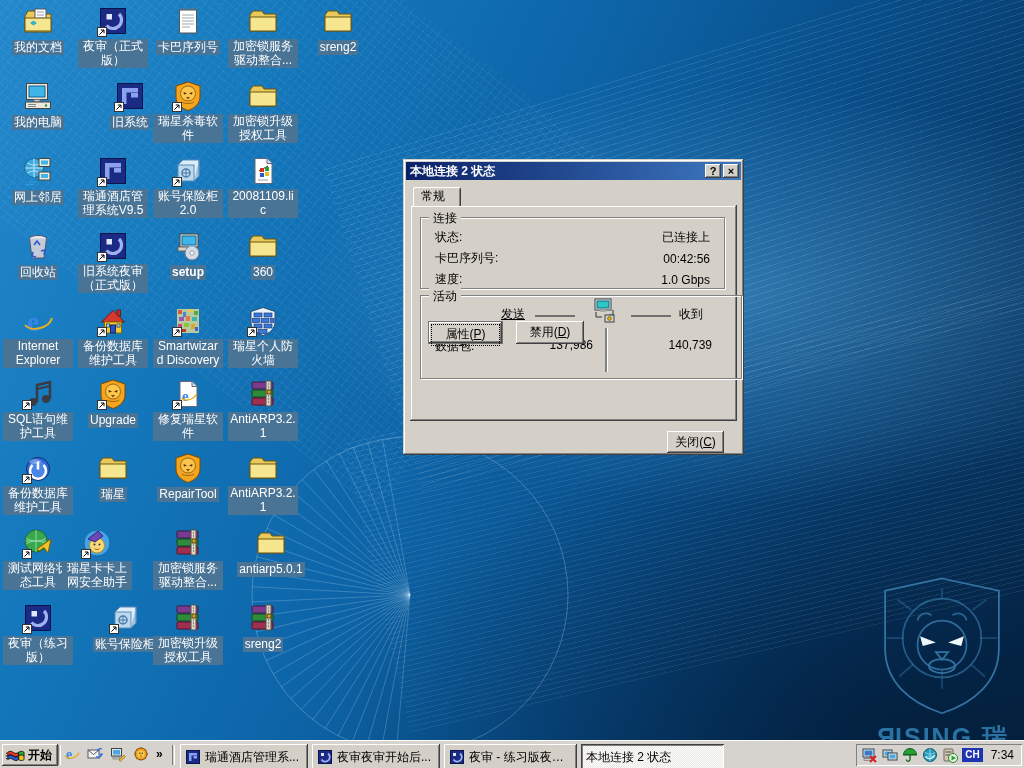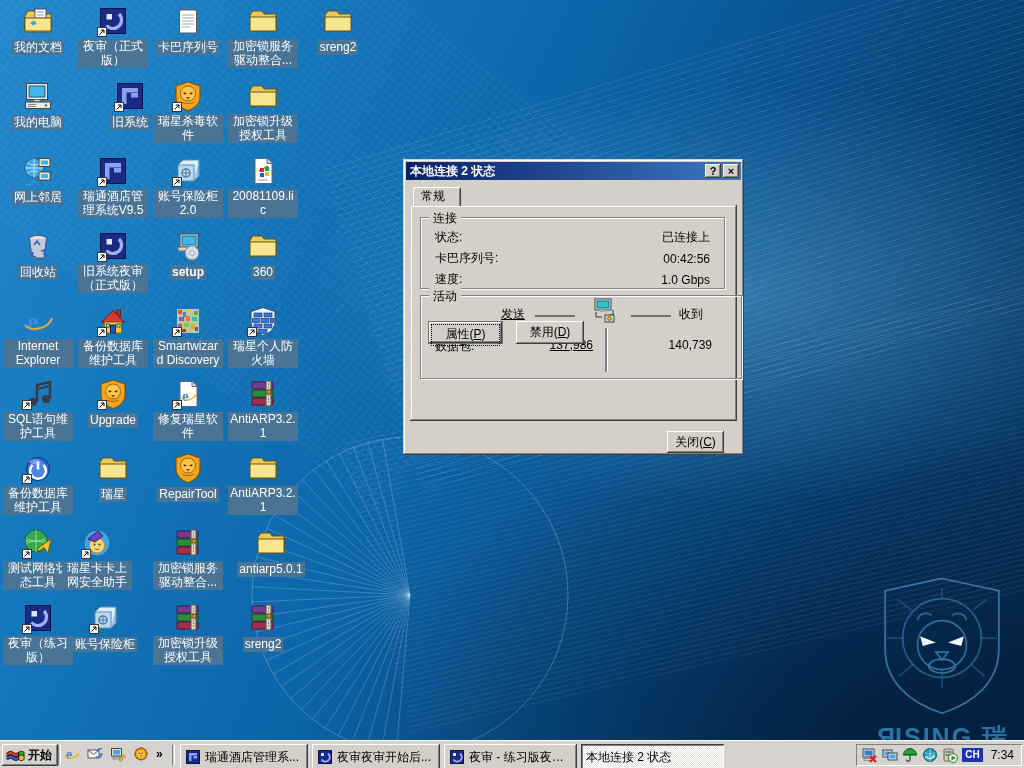--- a/index.html
+++ b/index.html
@@ -60,21 +60,21 @@
   .g1 .row{display:flex;height:21px;align-items:center;padding:0 14px;justify-content:flex-end;}
   .g1 .lbl{flex:1;}
   .g2{left:10px;top:90px;width:322px;height:84px;}
   .sent-lbl{position:absolute;left:80px;top:10px;text-decoration:underline;}
   .recv-lbl{position:absolute;left:258px;top:10px;}
   .hline{position:absolute;height:2px;background:#707070;top:19px;}
   .hl1{left:114px;width:40px;}
   .hl2{left:210px;width:40px;}
   .act-icon{position:absolute;left:164px;top:2px;}
   .pk-lbl{position:absolute;left:14px;top:42px;}
-  .pk-sent{position:absolute;left:96px;top:42px;width:76px;text-align:right;text-decoration:underline;}
+  .pk-sent{position:absolute;left:96px;top:42px;width:76px;text-align:right;}
   .pk-recv{position:absolute;left:213px;top:42px;width:78px;text-align:right;}
   .vdiv{position:absolute;left:184px;top:32px;width:2px;height:44px;
     background:#808080;box-shadow:1px 0 0 #fff;}
   .b-props{position:absolute;left:18px;top:116px;width:75px;height:23px;border:1px solid #737373;}
   .focusrect{display:block;margin:3px;padding:1px 0 2px 0;outline:1px dotted #000;}
   .b-disable{position:absolute;left:106px;top:116px;width:68px;height:23px;}
   .b-close{position:absolute;left:264px;top:272px;width:57px;height:22px;}
 
   
   .taskbar{position:absolute;left:0;top:740px;width:1024px;height:28px;
@@ -408,21 +408,21 @@
             <path d="M3 12 h26 v14 H3z" fill="#f6e690" stroke="#6b5510"></path>
           </svg></div><div class="icon-label">antiarp5.0.1</div></div>
       <div class="icon-cell" style="left: 1px; top: 602px;"><div class="icon-art"><svg width="32" height="32" viewBox="0 0 32 32">
             <rect x="3.5" y="3.5" width="25" height="25" fill="#1b2a85" stroke="#0a1448"></rect>
             <rect x="9.5" y="9" width="5.5" height="5.5" fill="#dfe6fb"></rect>
             <path d="M22 9 a8.5 8.5 0 1 1 -12.5 11.5" fill="none" stroke="#9fb2f4" stroke-width="3.2"></path>
           </svg><svg class="sc" width="10" height="10" viewBox="0 0 10 10">
             <rect x="0.5" y="0.5" width="9" height="9" fill="#fff" stroke="#333"></rect>
             <path d="M2.5 7.5 L7 3 M7 3 h-3.2 M7 3 v3.2" stroke="#000" fill="none"></path>
           </svg></div><div class="icon-label">夜审（练习版）</div></div>
-      <div class="icon-cell" style="left: 68px; top: 602px;"><div class="icon-art"><svg width="32" height="32" viewBox="0 0 32 32">
+      <div class="icon-cell" style="left: 88px; top: 602px;"><div class="icon-art"><svg width="32" height="32" viewBox="0 0 32 32">
             <path d="M6 10 l5-5 h16 v16 l-5 5" fill="#dceefb" stroke="#5a8ab8"></path>
             <path d="M27 5 v16 l-5 5" fill="#9cc2e0" stroke="#5a8ab8"></path>
             <rect x="6" y="10" width="16" height="16" fill="#bcd8ef" stroke="#5a8ab8"></rect>
             <circle cx="14" cy="18" r="4" fill="none" stroke="#4a7aa8" stroke-width="1.5"></circle>
             <path d="M14 14.5 v7 M10.5 18 h7" stroke="#4a7aa8"></path>
           </svg><svg class="sc" width="10" height="10" viewBox="0 0 10 10">
             <rect x="0.5" y="0.5" width="9" height="9" fill="#fff" stroke="#333"></rect>
             <path d="M2.5 7.5 L7 3 M7 3 h-3.2 M7 3 v3.2" stroke="#000" fill="none"></path>
           </svg></div><div class="icon-label">账号保险柜</div></div>
       <div class="icon-cell" style="left: 151px; top: 602px;"><div class="icon-art"><svg width="32" height="32" viewBox="0 0 32 32">

